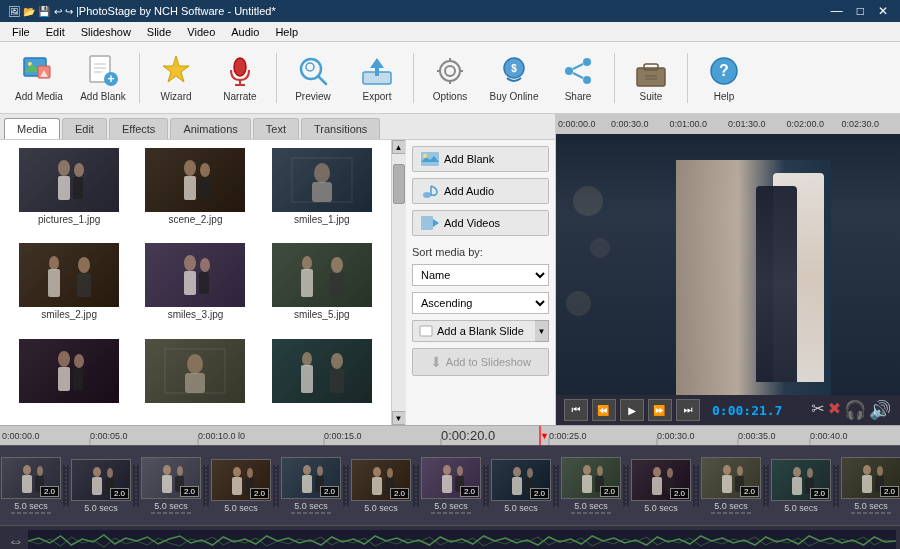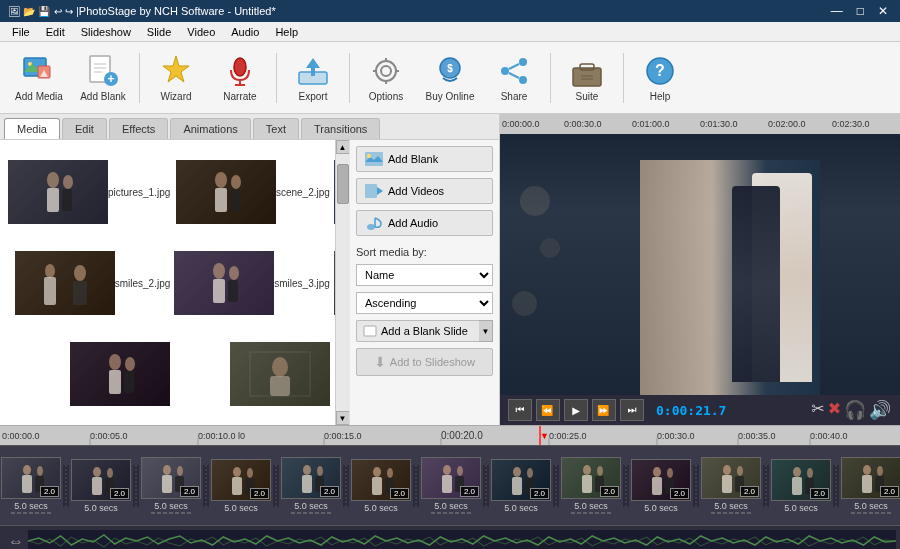--- a/index.html
+++ b/index.html
@@ -18,29 +18,29 @@
     
     .toolbar { background: #f5f5f5; height: 72px; display: flex; align-items: center; padding: 4px 8px; gap: 2px; border-bottom: 1px solid #ccc; }
     .tool-btn { display: flex; flex-direction: column; align-items: center; justify-content: center; width: 62px; height: 64px; border: none; background: none; cursor: pointer; font-size: 10px; color: #333; padding: 2px; gap: 2px; }
     .tool-icon { width: 36px; height: 36px; display: flex; align-items: center; justify-content: center; font-size: 22px; }
     .tool-separator { width: 1px; height: 50px; background: #ccc; margin: 0 3px; }
 
     
     .main-area { display: flex; height: calc(549px - 22px - 20px - 72px - 20px - 104px); }
 
     
-    .left-panel { width: 500px; border-right: 1px solid #ccc; display: flex; flex-direction: column; }
+    .left-panel { width: 556px; border-right: 1px solid #ccc; display: flex; flex-direction: column; }
     .tabs-bar { display: flex; background: #e8e8e8; border-bottom: 1px solid #ccc; height: 26px; align-items: flex-end; padding: 0 4px; gap: 2px; }
     .tab { padding: 4px 12px; font-size: 11px; cursor: pointer; background: #d0d0d0; border: 1px solid #bbb; border-bottom: none; border-radius: 3px 3px 0 0; color: #333; }
     .tab.active { background: white; border-color: #999; z-index: 1; }
 
     
     .media-content { display: flex; flex: 1; overflow: hidden; }
     .media-grid { flex: 1; display: grid; grid-template-columns: repeat(3, 1fr); gap: 4px; padding: 8px; overflow-y: auto; background: white; }
-    .media-item { display: flex; flex-direction: row; align-items: center; cursor: pointer; justify-content: flex-end; }
+    .media-item { display: flex; flex-direction: column; align-items: center; cursor: pointer; }
     .media-thumb { width: 100px; height: 64px; background: #888; display: flex; align-items: center; justify-content: center; overflow: hidden; position: relative; }
     .media-label { font-size: 10px; color: #333; text-align: center; margin-top: 2px; }
 
     
     .add-panel { width: 150px; background: #f5f5f5; border-left: 1px solid #ddd; padding: 6px; display: flex; flex-direction: column; gap: 6px; }
     .add-btn { display: flex; align-items: center; gap: 5px; padding: 5px 8px; border: 1px solid #bbb; background: #e8e8e8; cursor: pointer; font-size: 11px; border-radius: 2px; width: 100%; }
     .sort-label { font-size: 11px; color: #333; margin-top: 4px; }
     .sort-select { width: 100%; padding: 3px 4px; font-size: 11px; border: 1px solid #bbb; background: white; cursor: pointer; }
     .blank-btn { display: flex; align-items: center; gap: 4px; padding: 4px 6px; border: 1px solid #bbb; background: #e8e8e8; cursor: pointer; font-size: 11px; border-radius: 2px; width: 100%; }
     .add-slideshow-btn { display: flex; align-items: center; justify-content: center; gap: 4px; padding: 5px 6px; border: 1px solid #bbb; background: #e0e0e0; cursor: pointer; font-size: 11px; border-radius: 2px; color: #999; width: 100%; }
@@ -147,20 +147,30 @@
       <svg width="34" height="34" viewBox="0 0 34 34">
           <ellipse cx="17" cy="13" rx="6" ry="9" fill="#cc3333" stroke="#aa1111" stroke-width="1.5"></ellipse>
           <path d="M8,16 Q8,26 17,26 Q26,26 26,16" fill="none" stroke="#cc3333" stroke-width="2"></path>
           <line x1="17" y1="26" x2="17" y2="31" stroke="#cc3333" stroke-width="2"></line>
           <line x1="12" y1="31" x2="22" y2="31" stroke="#cc3333" stroke-width="2"></line>
         </svg>
     </div>
     <span>Narrate</span>
   </button>
   <div class="tool-separator"></div>
+  <button class="tool-btn">
+    <div class="tool-icon">
+      <svg width="34" height="34" viewBox="0 0 34 34">
+          <circle cx="15" cy="15" r="10" fill="none" stroke="#4a9fd4" stroke-width="2.5"></circle>
+          <line x1="22" y1="22" x2="30" y2="30" stroke="#4a9fd4" stroke-width="2.5" stroke-linecap="round"></line>
+          <circle cx="14" cy="13" r="4" fill="none" stroke="#4a9fd4" stroke-width="1.5"></circle>
+        </svg>
+    </div>
+    <span>Preview</span>
+  </button>
   <button class="tool-btn">
     <div class="tool-icon">
       <svg width="34" height="34" viewBox="0 0 34 34">
           <rect x="3" y="18" width="28" height="12" rx="2" fill="#4a9fd4" opacity="0.3"></rect>
           <rect x="3" y="18" width="28" height="12" rx="2" fill="none" stroke="#4a9fd4" stroke-width="1.5"></rect>
           <polygon points="17,4 24,14 19,14 19,22 15,22 15,14 10,14" fill="#4a9fd4"></polygon>
         </svg>
     </div>
     <span>Export</span>
   </button>
@@ -358,32 +368,32 @@
         <button class="add-btn">
           <svg width="18" height="14" viewBox="0 0 18 14">
               <rect x="0" y="0" width="18" height="14" rx="1" fill="#4a9fd4" opacity="0.5"></rect>
               <polygon points="0,10 5,5 9,8 13,4 18,10" fill="#4a9fd4"></polygon>
               <circle cx="4" cy="4" r="2" fill="#ffe066"></circle>
             </svg>
           <span>Add Blank</span>
         </button>
         <button class="add-btn">
           <svg width="18" height="14" viewBox="0 0 18 14">
-              <rect x="0" y="0" width="12" height="14" rx="1" fill="#4a9fd4" opacity="0.5"></rect>
-              <polygon points="12,3 18,7 12,11" fill="#4a9fd4"></polygon>
-            </svg>
-          <span>Add Videos</span>
-        </button>
-        <button class="add-btn">
-          <svg width="18" height="14" viewBox="0 0 18 14">
               <ellipse cx="6" cy="11" rx="4" ry="3" fill="#4a9fd4" opacity="0.7"></ellipse>
               <line x1="10" y1="11" x2="10" y2="2" stroke="#4a9fd4" stroke-width="1.5"></line>
               <path d="M10,2 Q16,4 16,8 Q16,12 10,11" fill="none" stroke="#4a9fd4" stroke-width="1.5"></path>
             </svg>
           <span>Add Audio</span>
+        </button>
+        <button class="add-btn">
+          <svg width="18" height="14" viewBox="0 0 18 14">
+              <rect x="0" y="0" width="12" height="14" rx="1" fill="#4a9fd4" opacity="0.5"></rect>
+              <polygon points="12,3 18,7 12,11" fill="#4a9fd4"></polygon>
+            </svg>
+          <span>Add Videos</span>
         </button>
         <div class="sort-label">Sort media by:</div>
         <select class="sort-select">
           <option>Name</option>
           <option>Date</option>
           <option>Size</option>
         </select>
         <select class="sort-select">
           <option>Ascending</option>
           <option>Descending</option>
@@ -449,21 +459,21 @@
     </div>
   </div>
 </div>
 
 <div class="timeline-full-wrap">
   <div class="full-ruler">
     <span style="position:absolute;left:2px;font-size:9px;">0:00:00.0</span>
     <span style="position:absolute;left:10%;font-size:9px;">0:00:05.0</span>
     <span style="position:absolute;left:22%;font-size:9px;">0:00:10.0 l0</span>
     <span style="position:absolute;left:36%;font-size:9px;">0:00:15.0</span>
-    <span style="position:absolute;left:49%;font-size:10px;">0:00:20.0</span>
+    <span style="position:absolute;left:49%;font-size:13px;">0:00:20.0</span>
     <span style="position:absolute;left:60%;font-size:9px;color:#f00;">▼</span>
     <span style="position:absolute;left:61%;font-size:9px;">0:00:25.0</span>
     <span style="position:absolute;left:73%;font-size:9px;">0:00:30.0</span>
     <span style="position:absolute;left:82%;font-size:9px;">0:00:35.0</span>
     <span style="position:absolute;left:90%;font-size:9px;">0:00:40.0</span>
 
     <svg style="position:absolute;left:0;top:0;width:100%;height:100%;pointer-events:none;">
       <line x1="10%" y1="12" x2="10%" y2="20" stroke="#999" stroke-width="1"></line>
       <line x1="22%" y1="12" x2="22%" y2="20" stroke="#999" stroke-width="1"></line>
       <line x1="36%" y1="12" x2="36%" y2="20" stroke="#999" stroke-width="1"></line>

